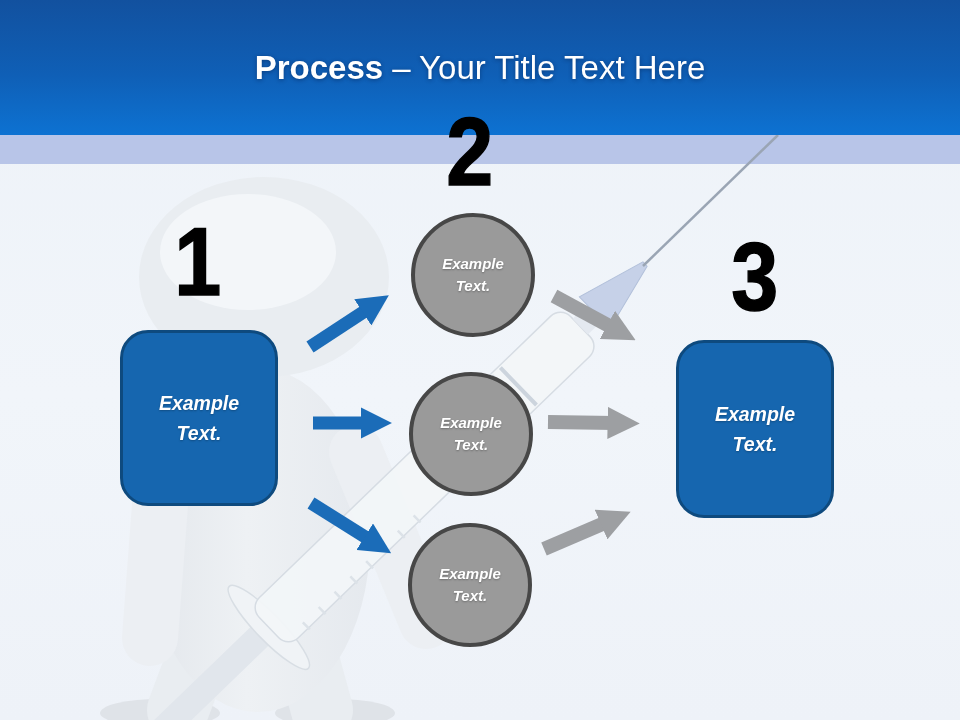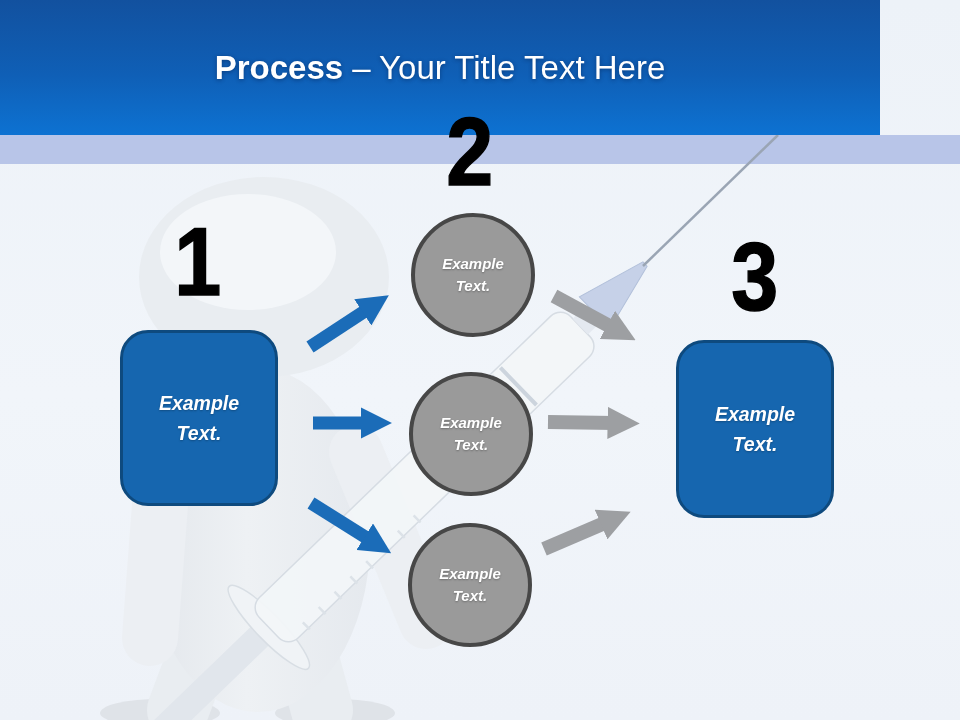--- a/index.html
+++ b/index.html
@@ -4,21 +4,21 @@
 <style>
   html,body{margin:0;padding:0;background:#fff;}
   .slide{
     position:relative;width:960px;height:720px;overflow:hidden;
     font-family:"Liberation Sans",sans-serif;
     background:linear-gradient(180deg,#edf2f8 0%,#f1f5fa 55%,#eef2f8 100%);
     -webkit-font-smoothing:antialiased;
   }
   
   .header{
-    position:absolute;left:0;top:0;width:880px;height:135px;z-index:4;
+    position:absolute;left:0;top:0;width:960px;height:135px;z-index:4;
     background:linear-gradient(180deg,#12519f 0%,#0f5fb6 55%,#0d72d2 100%);
   }
   .title{
     position:absolute;left:0;top:50px;width:100%;text-align:center;
     color:#fff;font-size:33px;line-height:1.1;
     text-shadow:0 1px 4px rgba(0,20,60,.45);
     white-space:nowrap;
   }
   .title .tb{font-weight:bold;}
   .title .tr{font-weight:400;margin-left:9px;}

